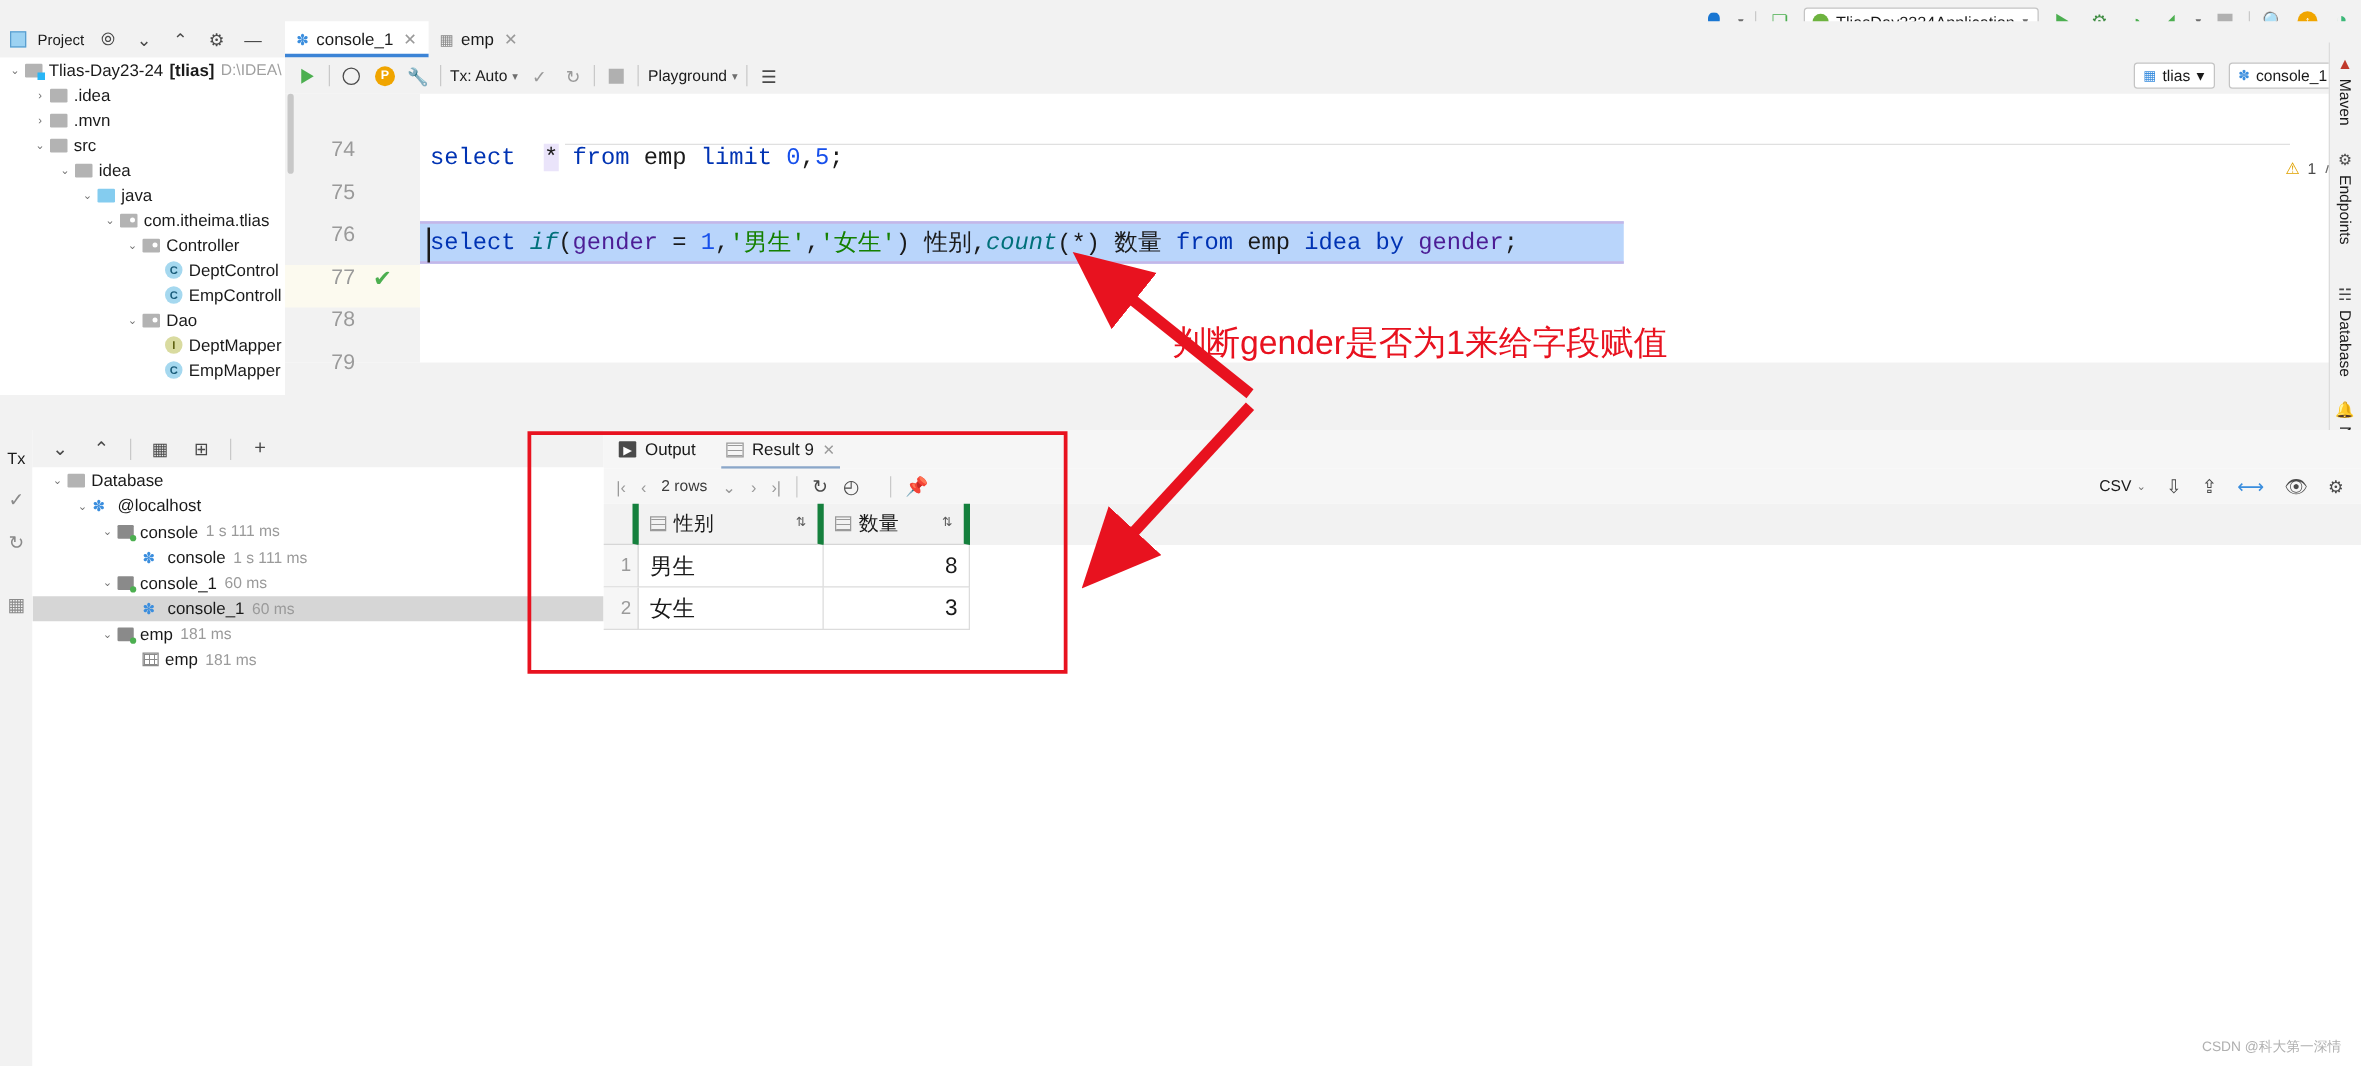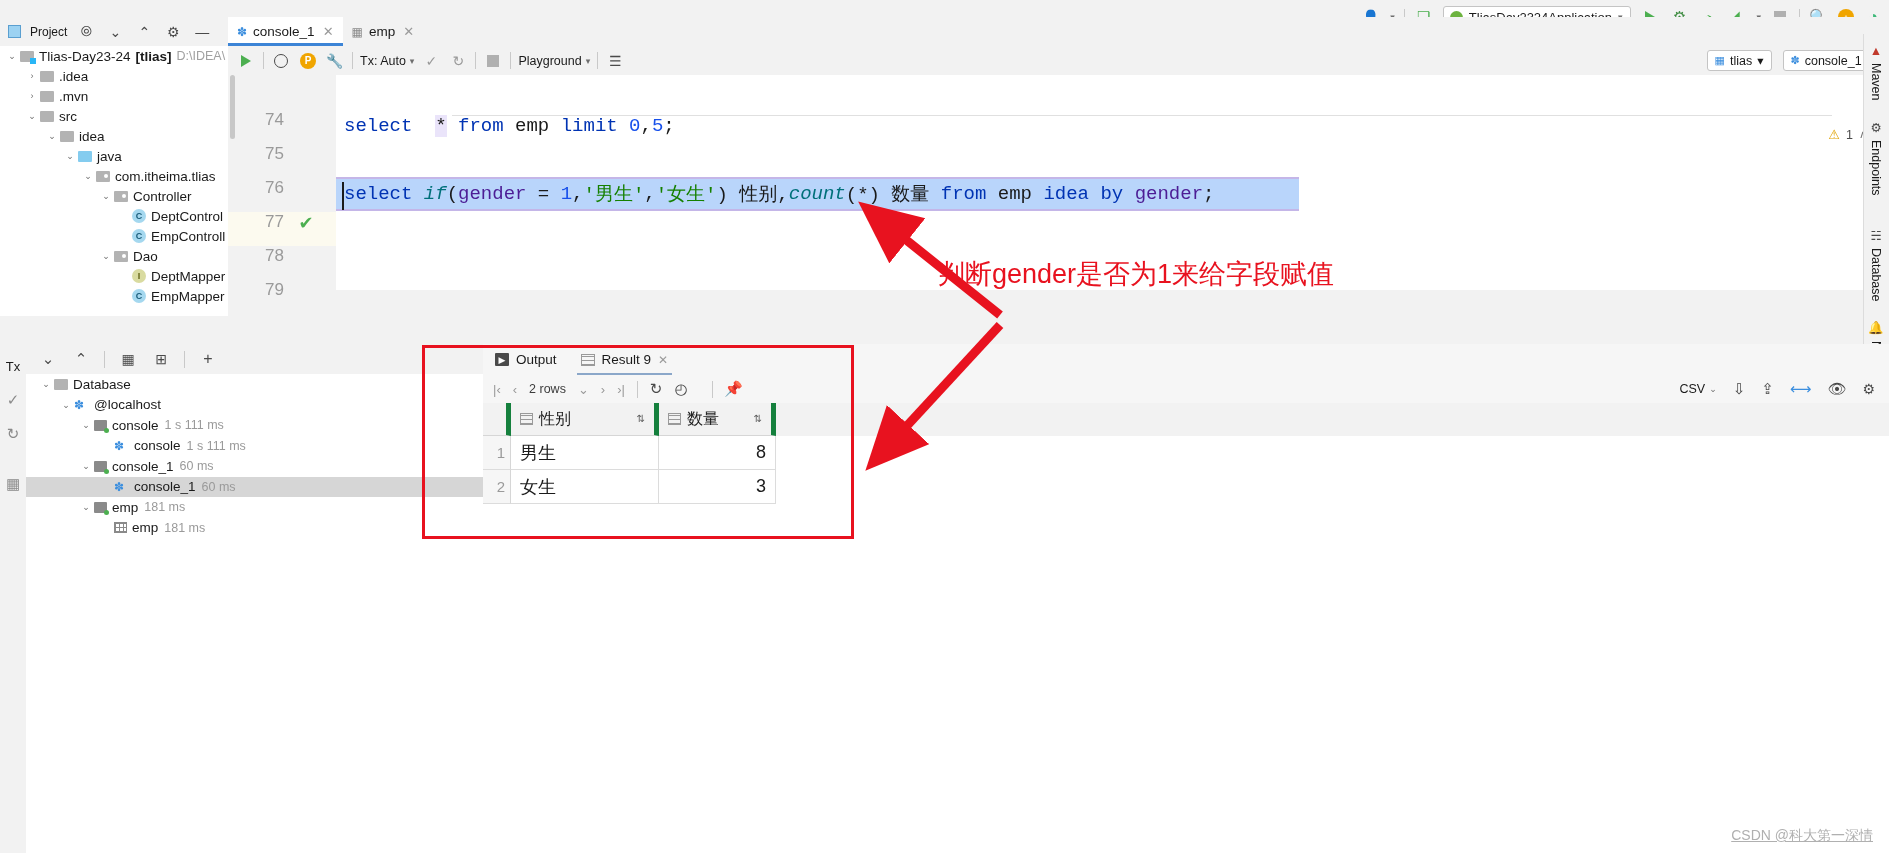--- a/index.html
+++ b/index.html
@@ -226,21 +226,21 @@
   .anno-box {
     position:absolute; left:422px; top:345px; width:432px; height:194px;
     border:3px solid #e8121f; pointer-events:none;
   }
   .anno-text {
     position:absolute; left:938px; top:256px; font-size:27px; color:#e8121f;
     font-family:"Liberation Sans", sans-serif; white-space:nowrap;
   }
   .svg-overlay { position:absolute; left:0; top:0; width:1889px; height:853px; pointer-events:none; }
   .watermark {
-    position:absolute; right:16px; bottom:8px; font-size:14px; color:#b0b0b0;text-decoration:underline;
+    position:absolute; right:16px; bottom:8px; font-size:11px; color:#b0b0b0;
   }
   
   .g-gear::before { content:"\2699"; font-size:14px; color:#4a4a4a; }
   .g-minus::before { content:"\2014"; font-size:14px; color:#4a4a4a; }
   .tri-right { width:0;height:0;border-left:10px solid #4caf50;border-top:6px solid transparent;border-bottom:6px solid transparent; }
   .chev-d { font-size:9px; color:#6e6e6e; }
   .circ { width:14px;height:14px;border:1.6px solid #4a4a4a;border-radius:50%; }
   .orange-c { width:16px;height:16px;border-radius:50%;background:#f0a500;color:#ffffff;font-size:10px;font-weight:bold;display:flex;align-items:center;justify-content:center; }
   .stop-sq { width:12px;height:12px;background:#b0b0b0; }
 </style>

